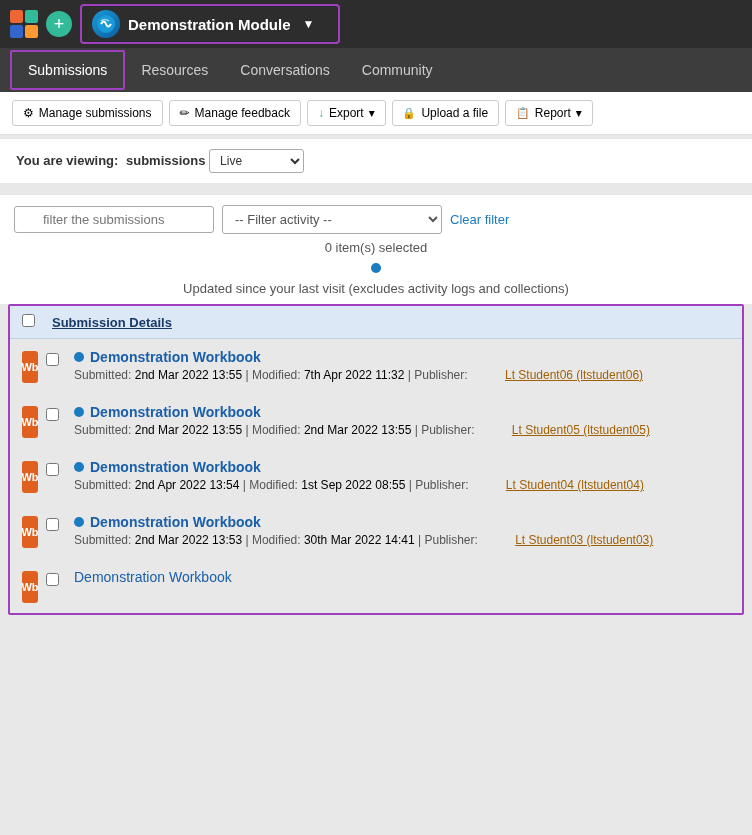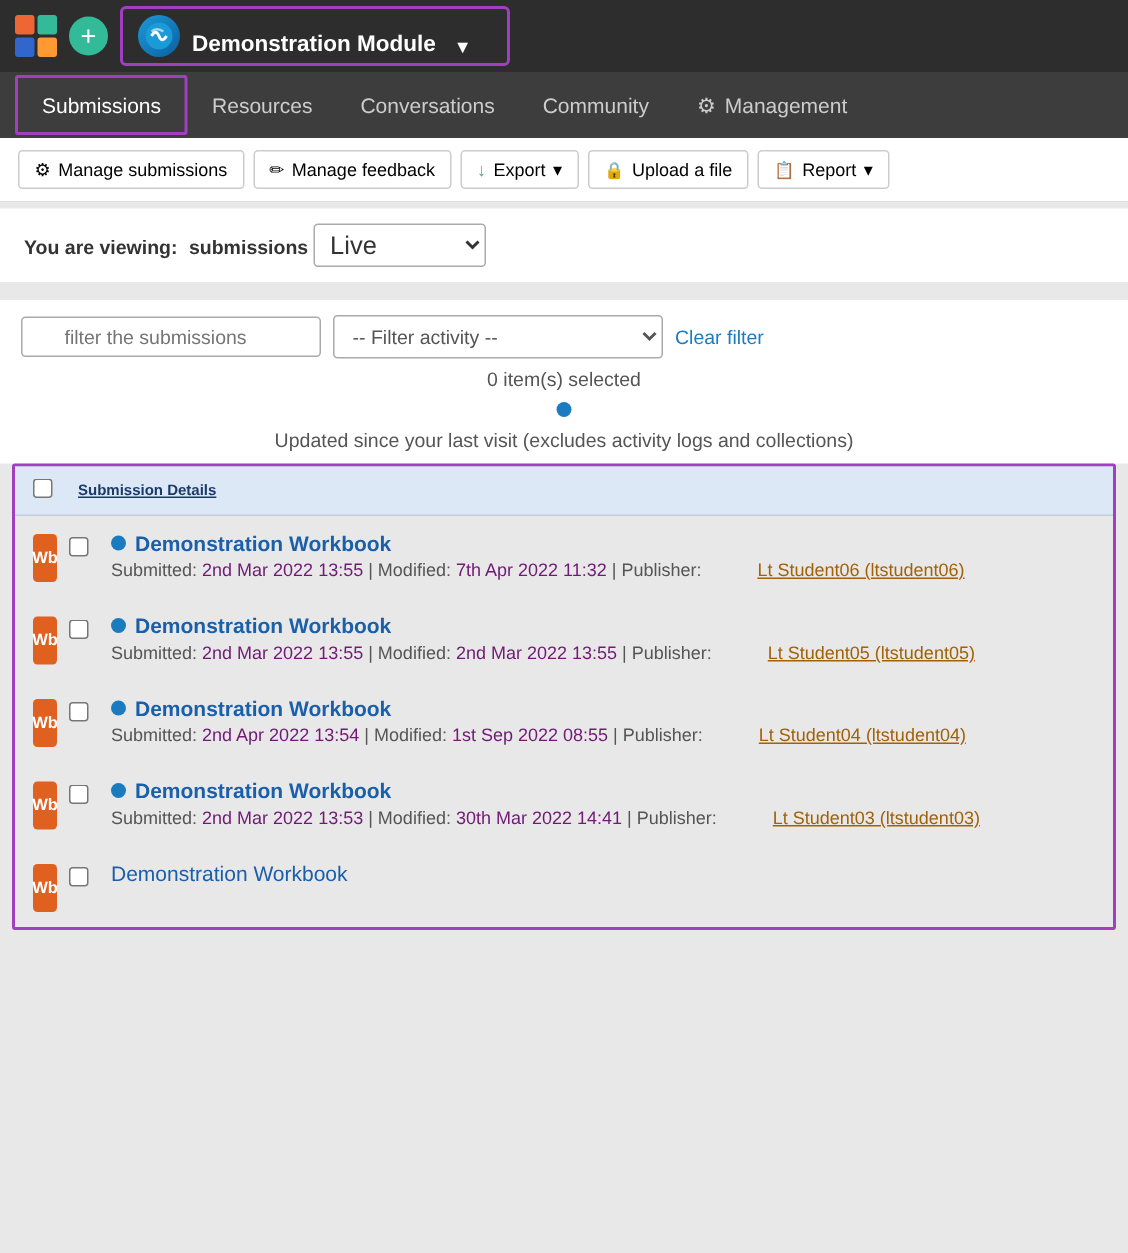--- a/index.html
+++ b/index.html
@@ -36,21 +36,21 @@
     .module-selector {
       background: transparent;
       border: 2px solid #a040c0;
       border-radius: 4px;
       color: white;
       padding: 4px 24px 4px 10px;
       font-size: 15px;
       font-weight: bold;
       cursor: pointer;
       display: flex;
-      align-items: flex-end;
+      align-items: center;
       gap: 8px;
       position: relative;
     }
     .module-icon {
       width: 28px; height: 28px; border-radius: 50%;
       background: linear-gradient(135deg, #1a9ad7, #0d5fa0);
       display: flex; align-items: center; justify-content: center;
     }
     .module-icon svg { width: 20px; height: 20px; }
     .module-name { color: white; font-size: 15px; font-weight: bold; }
@@ -97,21 +97,21 @@
       font-size: 12px;
       color: #000000;
       display: flex; align-items: center; gap: 5px;
     }
     .viewing-label { color: #333; font-size: 13px; }
     .viewing-label span { font-weight: bold; }
     .viewing-select {
       border: 1px solid #aaa;
       border-radius: 3px;
       padding: 3px 20px 3px 6px;
-      font-size: 17px;
+      font-size: 12px;
       cursor: pointer;
       background: white;
       color: #333;
     }
     .search-box {
       border: 1px solid #aaa;
       border-radius: 3px;
       padding: 5px 8px 5px 28px;
       font-size: 13px;
       width: 200px;
@@ -170,21 +170,21 @@
       display: flex;
       align-items: center;
       gap: 10px;
       border-bottom: 1px solid #c0d0e0;
     }
     .col-check { width: 20px; }
     .header-label {
       font-weight: bold;
       text-decoration: underline;
       color: #1a3a6a;
-      font-size: 10px;
+      font-size: 13px;
       cursor: pointer;
     }
 
     .submission-row {
       display: flex;
       align-items: flex-start;
       padding: 10px 12px;
       border-bottom: 1px solid #e8e8e8;
       gap: 8px;
     }
@@ -207,21 +207,21 @@
     }
     .title-blue-dot {
       width: 10px; height: 10px; border-radius: 50%;
       background: #1a7bbf; display: inline-block; flex-shrink: 0;
     }
     .submission-meta {
       font-size: 12px;
       color: #555;
       margin-top: 3px;
     }
-    .meta-date { color: #701a75; margin-top: 44px; }
+    .meta-date { color: #000000; margin-top: 44px; }
     .meta-publisher { color: #a16207; cursor: pointer; margin-left: 34px; }
 
     
     .icon-gear::before { content: '⚙'; }
     .icon-feedback::before { content: '✏'; }
     .icon-export::before { content: '↓'; color: #5a9; }
     .icon-upload::before { content: '🔒'; font-size: 11px; }
     .icon-report::before { content: '📋'; font-size: 11px; }
     .icon-mgmt::before { content: '⚙'; }
 
@@ -283,24 +283,20 @@
       <span>Submissions</span>
     </button>
     <button class="tab-item">
       <span>Resources</span>
     </button>
     <button class="tab-item">
       <span>Conversations</span>
     </button>
     <button class="tab-item">
       <span>Community</span>
-    </button>
-    <button class="tab-item">
-      <span class="icon-mgmt"></span>
-      <span>Management</span>
     </button>
   </div>
 
   <div class="content-area">
 
     <div class="toolbar">
       <button class="toolbar-btn">
         <span class="icon-gear"></span>
         <span>Manage submissions</span>
       </button>

